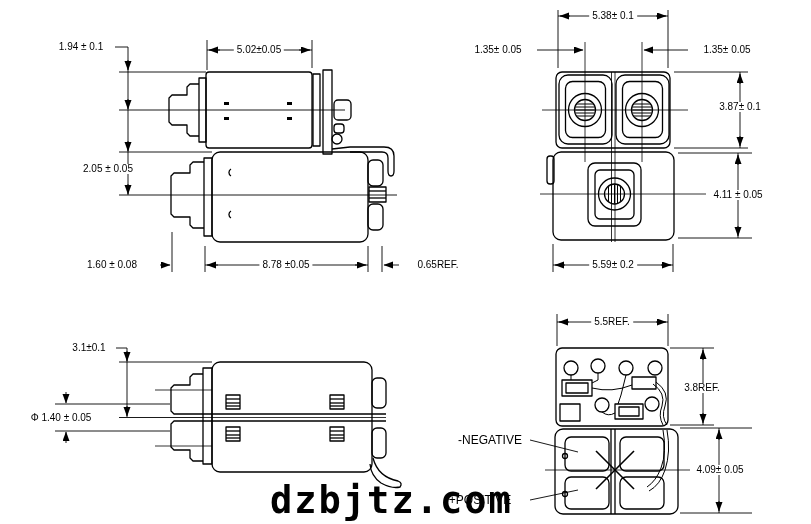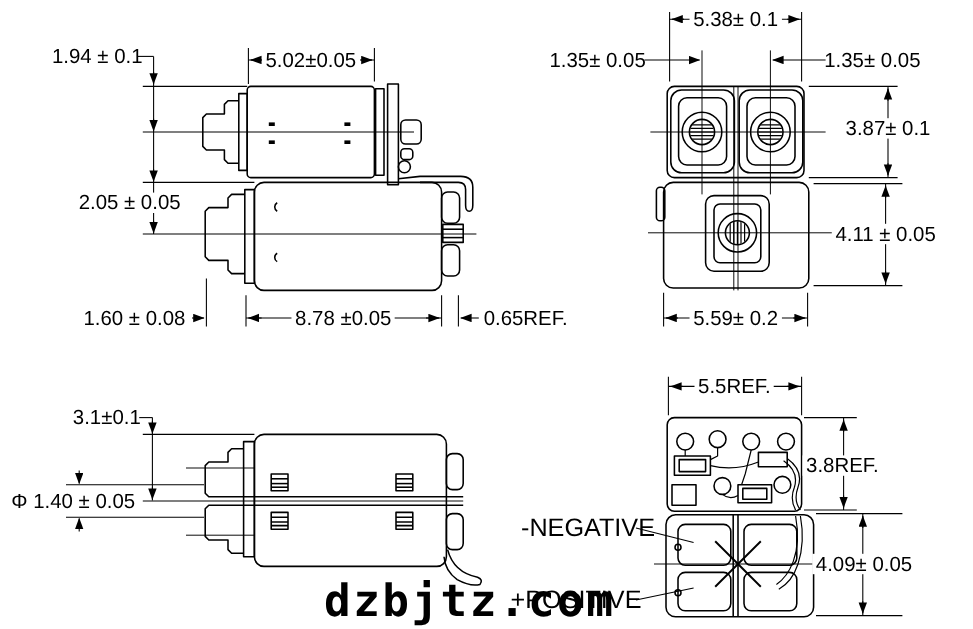--- a/index.html
+++ b/index.html
@@ -1,22 +1,22 @@
 <!DOCTYPE html>
 <html><head>
 <meta charset="utf-8">
 <style>
   html,body{margin:0;padding:0;background:#fff;}
   #stage{position:relative;width:811px;height:524px;background:#fff;overflow:hidden;
          font-family:"Liberation Sans", sans-serif;}
   #stage svg{position:absolute;left:0;top:0;z-index:1;}
-  .dim{position:absolute;z-index:3;font-size:17px;color:#000;white-space:nowrap;
+  .dim{position:absolute;z-index:3;font-size:10px;color:#000;white-space:nowrap;
        transform:translate(-50%,-50%);line-height:1;}
   .dim.bg{background:#fff;padding:0 3px;}
-  .lbl{position:absolute;z-index:3;font-size:21px;color:#000;white-space:nowrap;
+  .lbl{position:absolute;z-index:3;font-size:12px;color:#000;white-space:nowrap;
        transform:translate(-50%,-50%);line-height:1;}
   #watermark{position:absolute;z-index:5;left:270px;top:482px;
              font-family:"DejaVu Sans Mono", monospace;font-weight:900;
              font-size:37px;letter-spacing:2px;line-height:1;}
 </style>
 </head>
 <body>
 
 <div id="stage">
 

